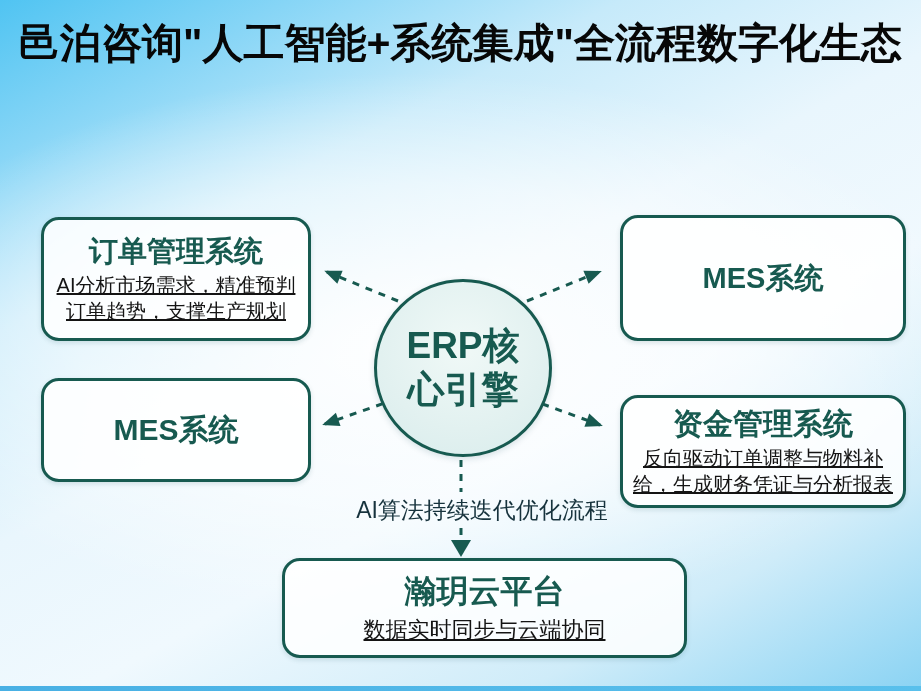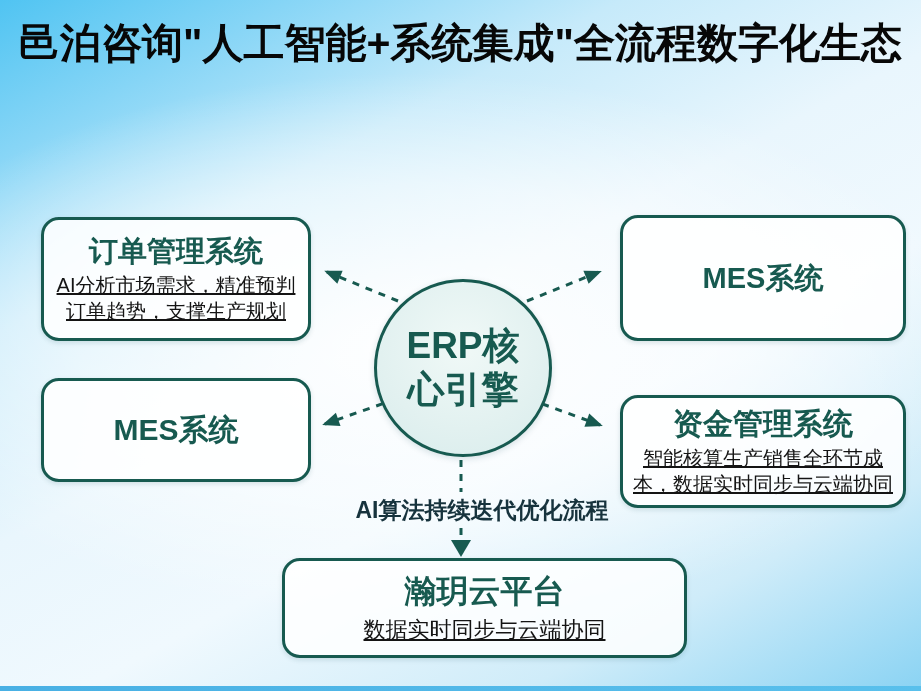--- a/index.html
+++ b/index.html
@@ -76,21 +76,21 @@
     text-align:center;
     box-shadow:0 2px 6px rgba(15,70,80,0.15);
   }
   .hub-text{
     font-size:37px;font-weight:700;color:#175a50;line-height:1.18;
   }
   .flow-label{
     position:absolute;
     left:0;right:0;top:495px;
     text-align:center;
-    font-size:23px;font-weight:700;
+    font-size:23px;font-weight:400;
     color:#17333d;
     padding-left:43px;
   }
   .arrows{position:absolute;left:0;top:0;}
 </style>
 </head>
 <body>
 
 <div class="canvas">
 
@@ -119,21 +119,21 @@
   <div class="node node-mes-right">
     <div class="node-title">MES系统</div>
   </div>
 
   <div class="node node-mes-left">
     <div class="node-title">MES系统</div>
   </div>
 
   <div class="node node-funds">
     <div class="node-title">资金管理系统</div>
-    <div class="node-desc">智能核算生产销售全环节成本，数据实时同步与云端协同</div>
+    <div class="node-desc">反向驱动订单调整与物料补给，生成财务凭证与分析报表</div>
   </div>
 
   <div class="hub">
     <div class="hub-text">
       <span>ERP核</span><br>
       <span>心引擎</span>
     </div>
   </div>
 
   <div class="flow-label">AI算法持续迭代优化流程</div>

